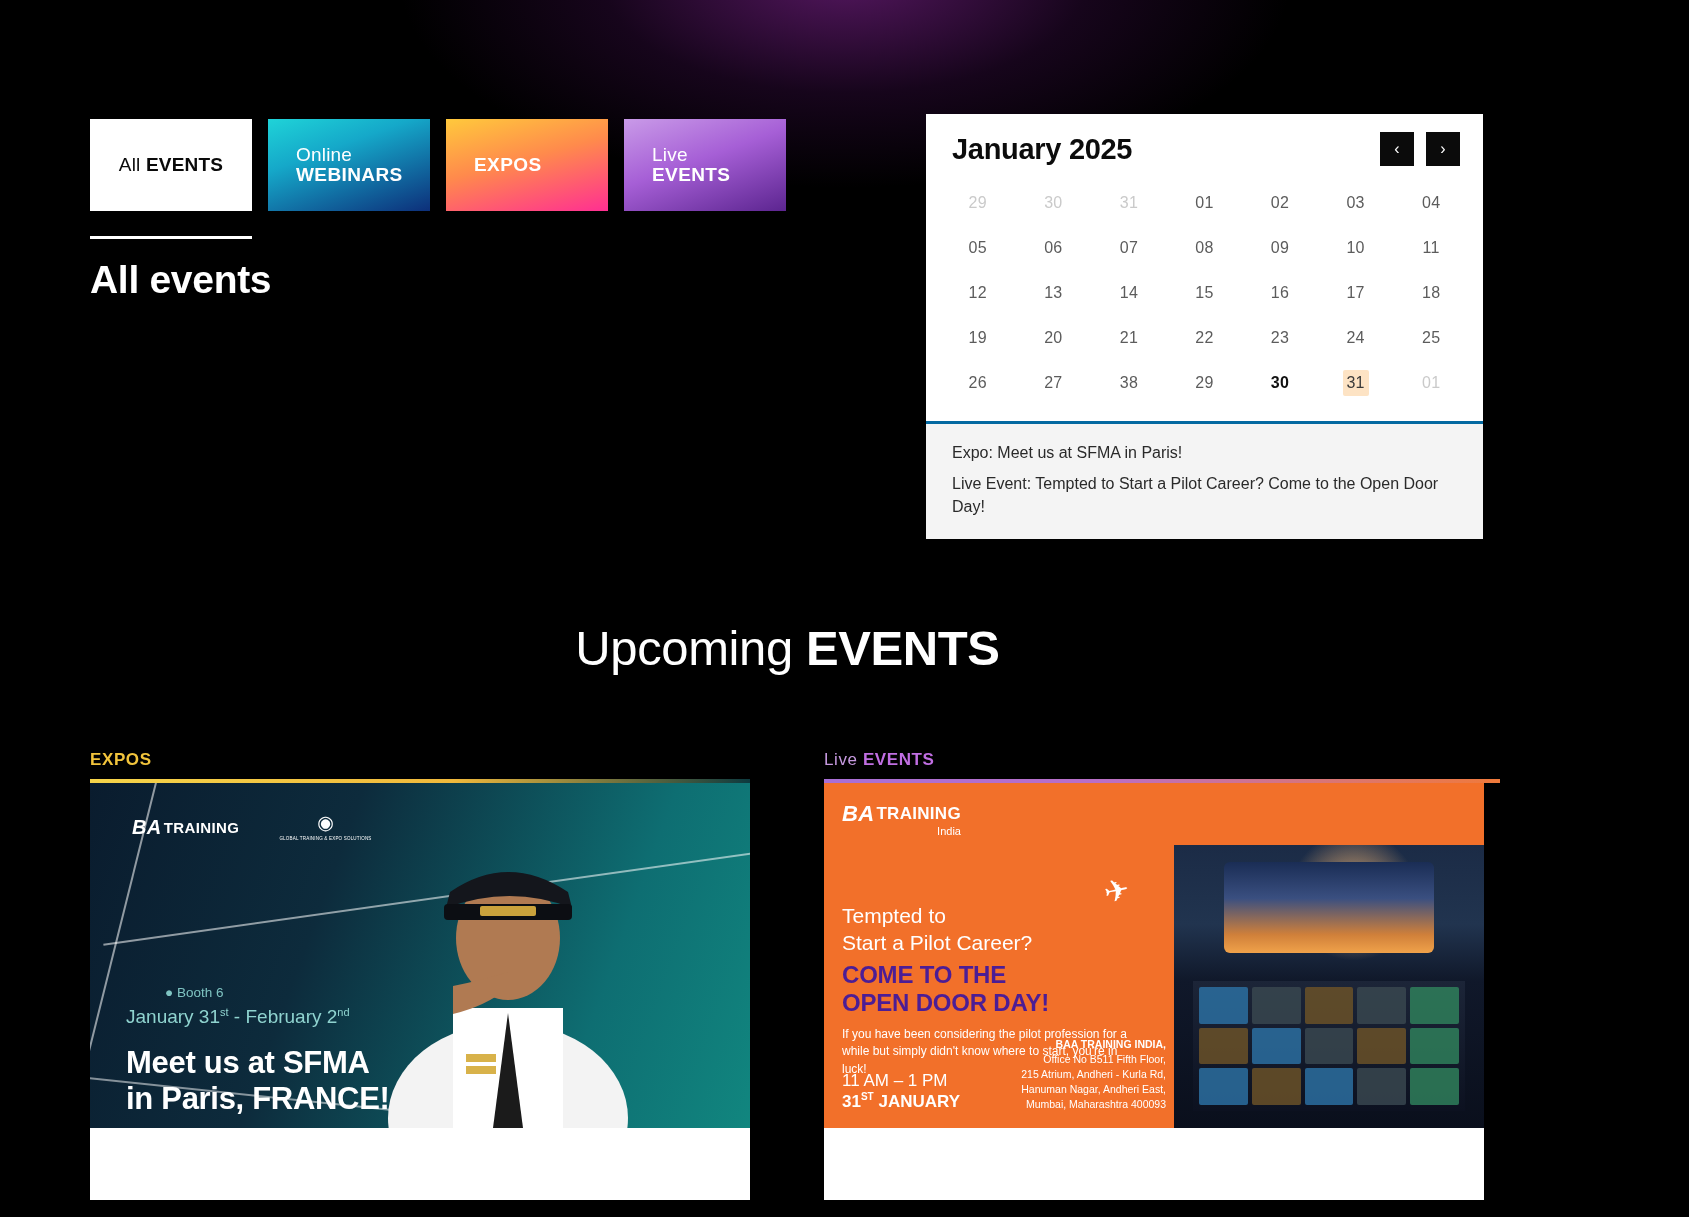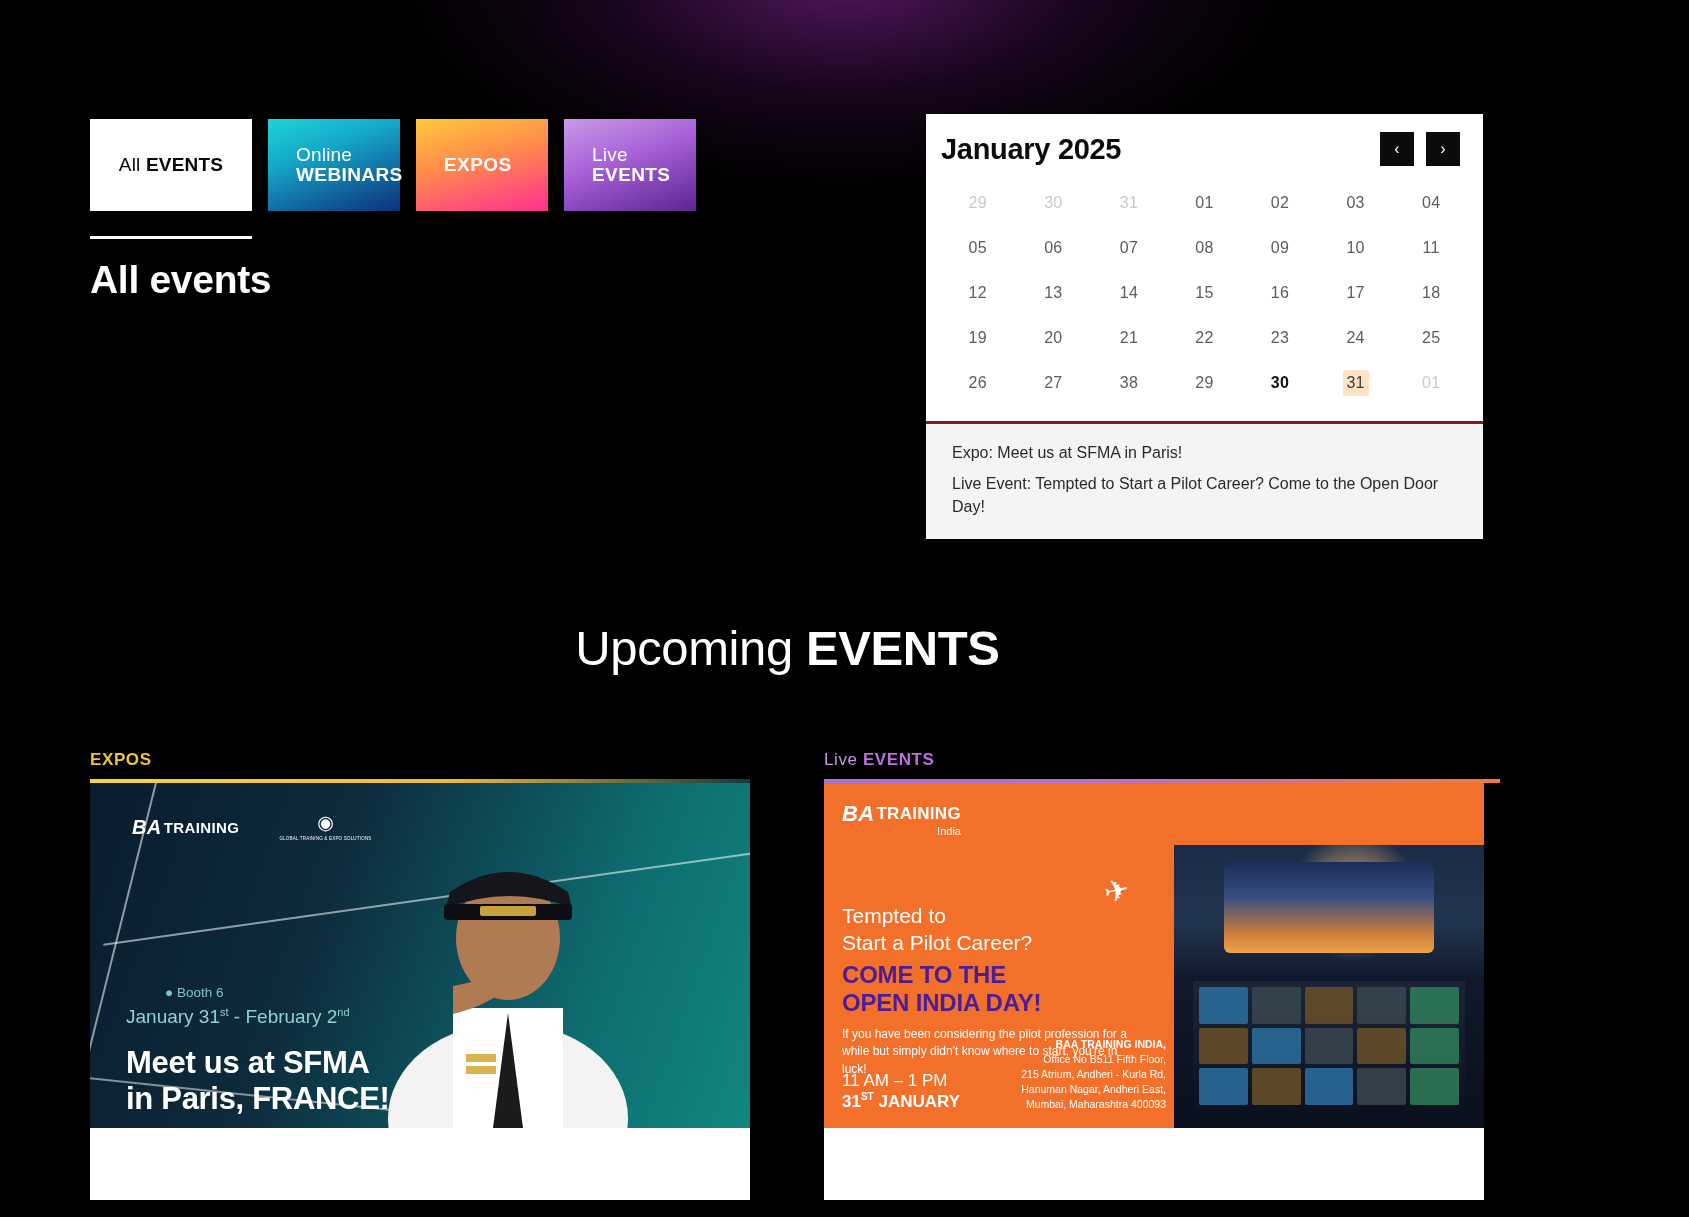--- a/index.html
+++ b/index.html
@@ -16,21 +16,21 @@
     position: absolute; left: 50%; top: -230px;
     transform: translateX(-50%);
     width: 900px; height: 420px;
     background: radial-gradient(ellipse at center, rgba(150,40,170,0.55) 0%, rgba(90,20,110,0.25) 38%, rgba(0,0,0,0) 70%);
     pointer-events: none;
   }
 
   
   .tabs { position: absolute; left: 90px; top: 119px; display: flex; gap: 16px; }
   .tab {
-    width: 132px; height: 92px;
+    width: 162px; height: 92px;
     display: flex; flex-direction: column; justify-content: center;
     padding: 0 0 0 28px;
     font-size: 19px; line-height: 1.05; letter-spacing: .2px;
     color: #ffffff; cursor: pointer; position: relative;
   }
   .tab b { font-weight: 700; letter-spacing: .4px; }
   .tab .l1 { font-weight: 400; }
   .tab-all {
     background: #ffffff; color: #0a0a0a;
     width: 162px; height: 92px;
@@ -59,21 +59,21 @@
     color: #eaeaea; font-size: 17.5px; line-height: 1.45; font-weight: 400;
   }
 
   
   .cal {
     position: absolute; left: 926px; top: 114px;
     width: 557px; background: #ffffff;
   }
   .cal-head {
     display: flex; align-items: center; justify-content: space-between;
-    padding: 18px 23px 6px 15px;
+    padding: 18px 23px 6px 26px;
   }
   .cal-title { font-size: 29px; font-weight: 700; color: #0c0c0c; letter-spacing: -.3px; }
   .cal-nav { display: flex; gap: 12px; }
   .cal-btn {
     width: 34px; height: 34px; background: #0b0b0b; color: #fff;
     display: flex; align-items: center; justify-content: center;
     font-size: 16px; cursor: pointer; border: none; line-height: 1;
   }
   .cal-grid {
     display: grid; grid-template-columns: repeat(7, 1fr);
@@ -84,21 +84,21 @@
     font-size: 16px; color: #5c5c5c; letter-spacing: .3px; cursor: pointer;
   }
   .cal-cell.muted { color: #cacaca; }
   .cal-cell.bold { color: #111111; font-weight: 700; }
   .cal-cell.hl {
     background: #fde3c4; color: #3a3a3a; width: 26px; height: 26px;
     margin: auto; border-radius: 2px;
   }
   .cal-events {
     background: #f4f4f4; padding: 17px 26px 20px 26px;
-    border-top: 3px solid #7f1d1d;
+    border-top: 3px solid #0369a1;
   }
   .cal-events p { font-size: 16px; color: #2a2a2a; line-height: 1.45; }
   .cal-events p + p { margin-top: 8px; }
 
   
   .upcoming {
     position: absolute; left: 0; top: 620px; width: 1575px;
     text-align: center; color: #ffffff;
     font-size: 49px; letter-spacing: -.4px;
   }
@@ -355,21 +355,21 @@
           <i></i>
           <i></i>
       </div>
     </div>
     <div class="t-sub">
       <div>Tempted to</div>
       <div>Start a Pilot Career?</div>
     </div>
     <div class="t-main">
       <div>COME TO THE</div>
-      <div>OPEN INDIA DAY!</div>
+      <div>OPEN DOOR DAY!</div>
     </div>
     <div class="t-body">If you have been considering the pilot profession for a while but simply didn't know where to start, you're in luck!</div>
     <div class="t-time">
       <div class="r1">11 AM – 1 PM</div>
       <div class="r2"><span>31</span><sup>ST</sup><span> JANUARY</span></div>
     </div>
     <div class="t-addr">
       <div class="b">BAA TRAINING INDIA,</div>
       <div>Office No B511 Fifth Floor,</div>
       <div>215 Atrium, Andheri - Kurla Rd,</div>

